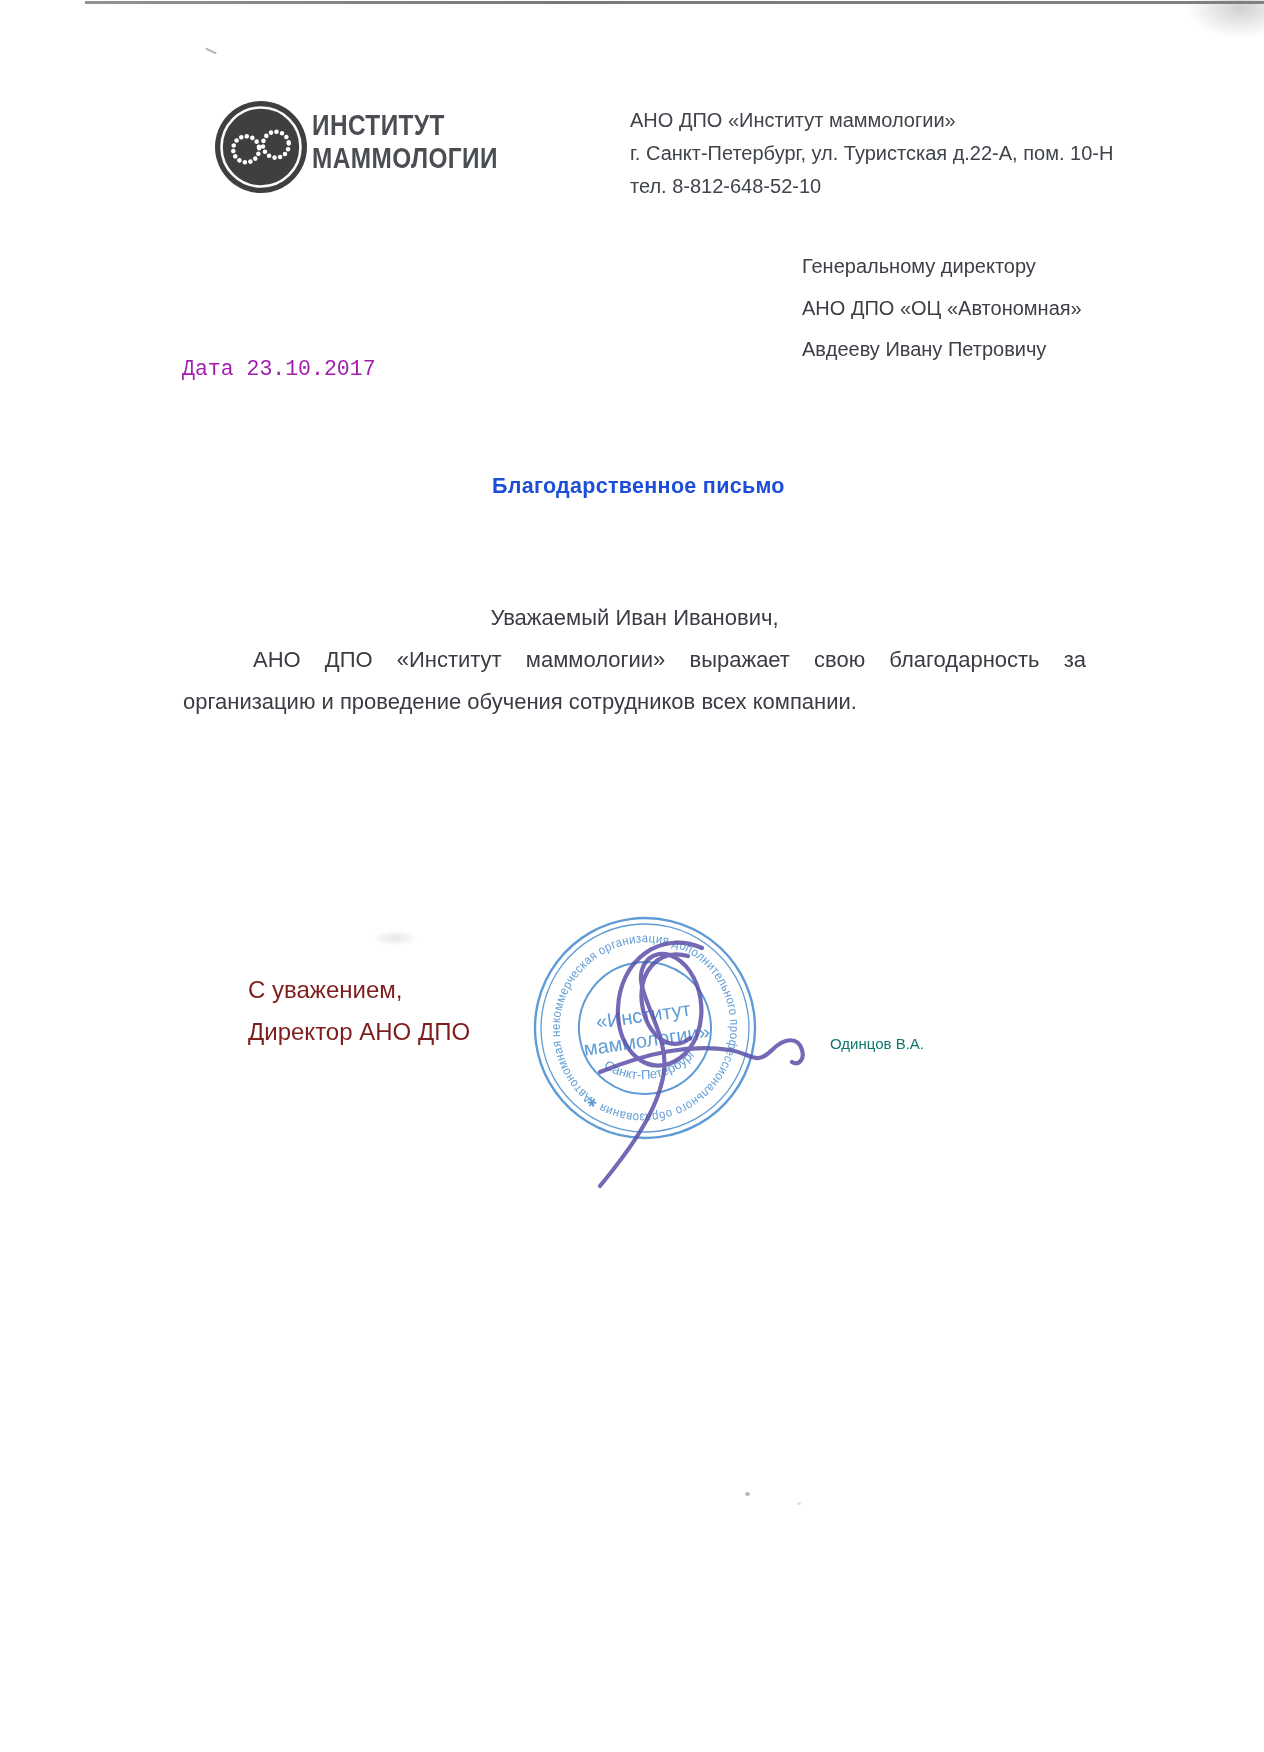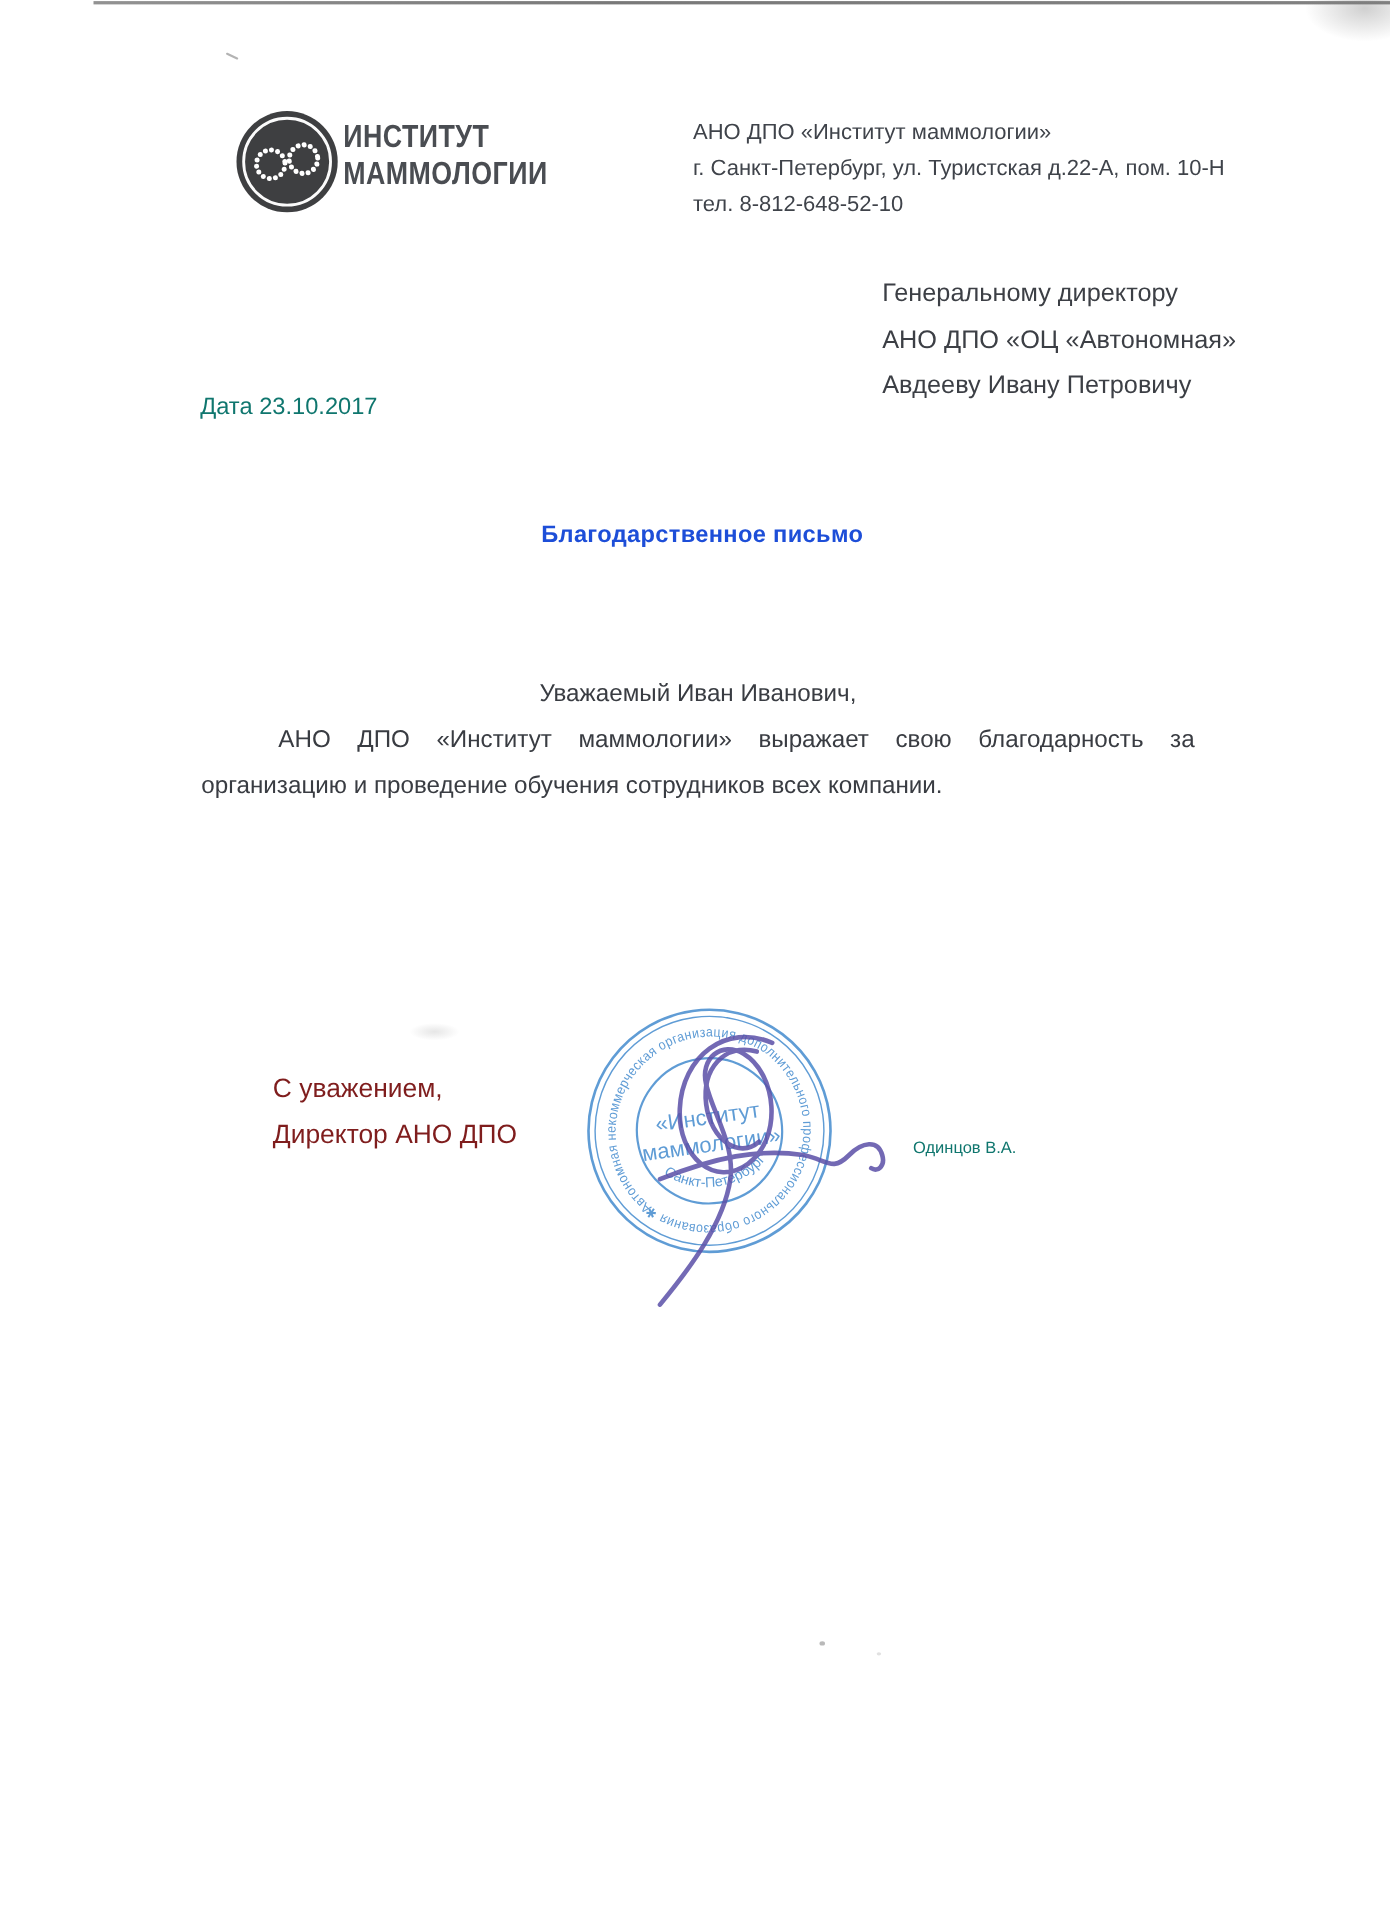--- a/index.html
+++ b/index.html
@@ -18,26 +18,26 @@
   .smudge-mid{left:372px;top:930px;width:46px;height:16px;border-radius:50%;
     background:radial-gradient(ellipse,rgba(130,130,130,.20),rgba(130,130,130,0) 70%);}
   .speck1{left:745px;top:1492px;width:5px;height:4px;background:#949494;border-radius:50%;opacity:.65;}
   .speck2{left:797px;top:1502px;width:4px;height:3px;background:#b5b5b5;border-radius:50%;opacity:.4;}
   
   .logo-mark{left:213px;top:99px;width:96px;height:96px;}
   .logo-word{left:312px;top:109px;font-size:29px;line-height:33px;font-weight:700;
     color:#4a4d52;letter-spacing:.5px;transform:scaleX(.84);transform-origin:left top;white-space:nowrap;}
   .org-block{left:630px;top:104px;font-size:20px;line-height:33px;color:#3f434a;white-space:nowrap;}
   
-  .recipient{left:802px;top:246px;font-size:23px;line-height:41.5px;color:#3c3f45;white-space:nowrap;}
-  .date-line{left:182px;top:357px;font-size:21.5px;color:#0f766e;}
+  .recipient{left:802px;top:246px;font-size:20px;line-height:41.5px;color:#3c3f45;white-space:nowrap;}
+  .date-line{left:182px;top:357px;font-size:21.5px;color:#a21caf;font-family:Liberation Mono, monospace;}
   
   .title{left:492px;top:474px;font-size:21.5px;font-weight:700;color:#1d4ed8;letter-spacing:.3px;}
   
-  .content{left:183px;top:597px;width:903px;font-size:22px;line-height:42px;color:#393c42;margin-top:12px;}
+  .content{left:183px;top:597px;width:903px;font-size:22px;line-height:42px;color:#393c42;}
   .salutation{text-align:center;}
   .content p{margin:0;text-align:justify;text-indent:70px;}
   
   .signoff{left:248px;top:969px;font-size:24px;line-height:41.5px;color:#7f1d1d;white-space:nowrap;}
   .signer{left:830px;top:1035px;font-size:15px;color:#0f766e;}
   
   .stamp{left:517px;top:900px;}
   .signature{left:520px;top:890px;}
 </style>
 </head>

